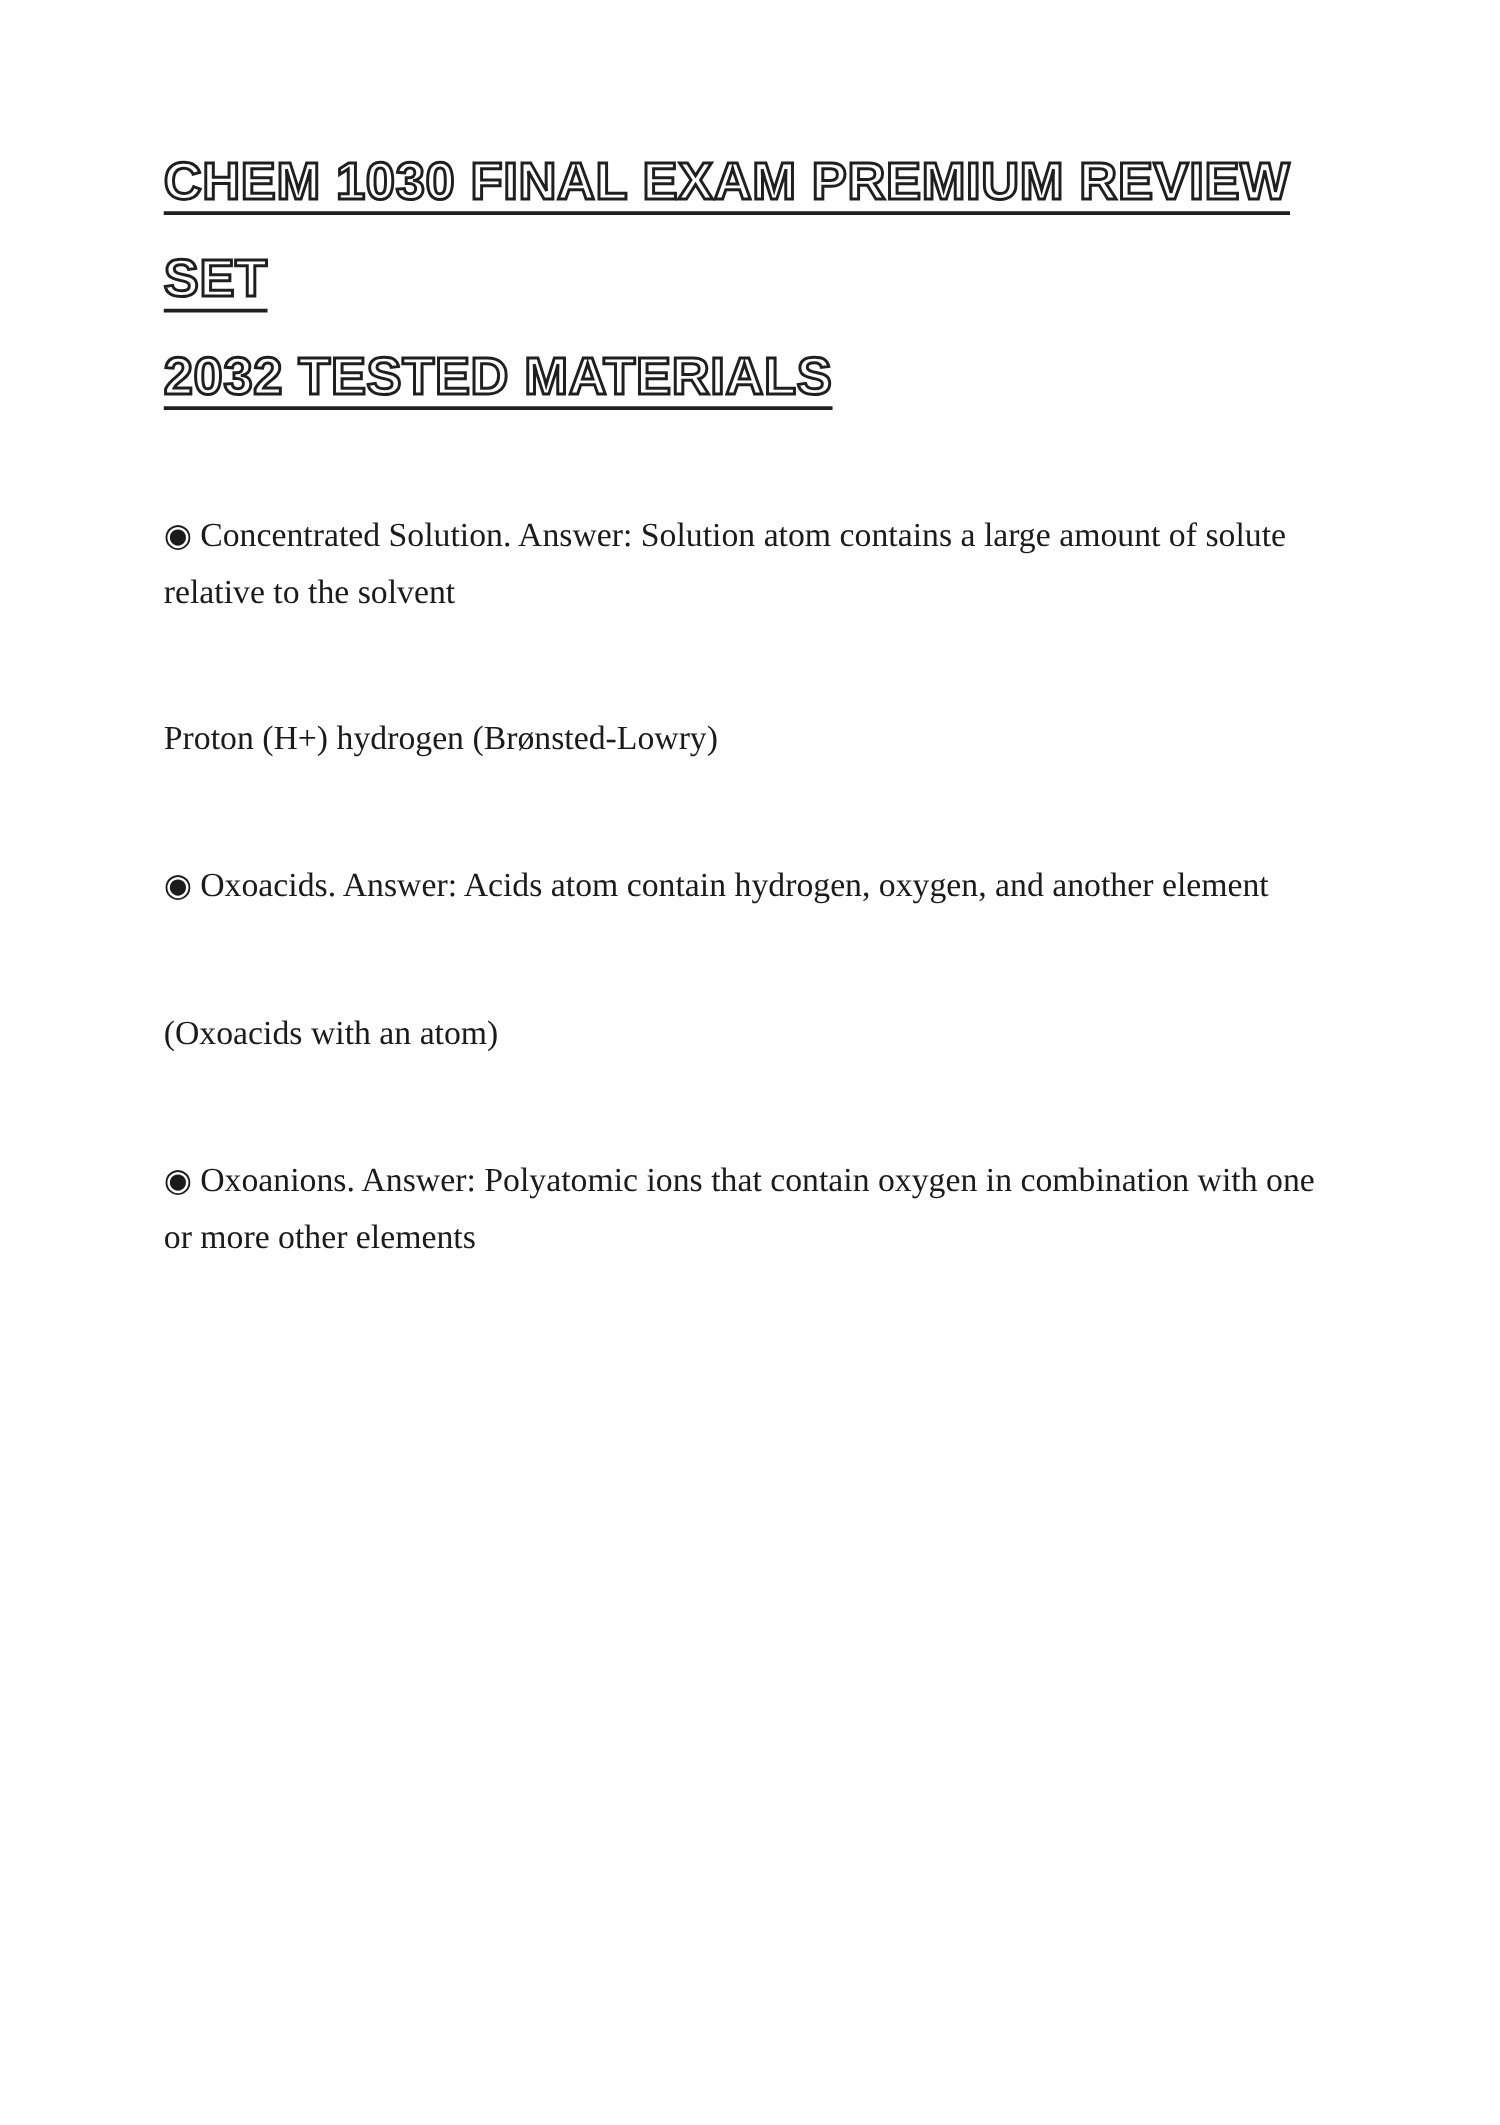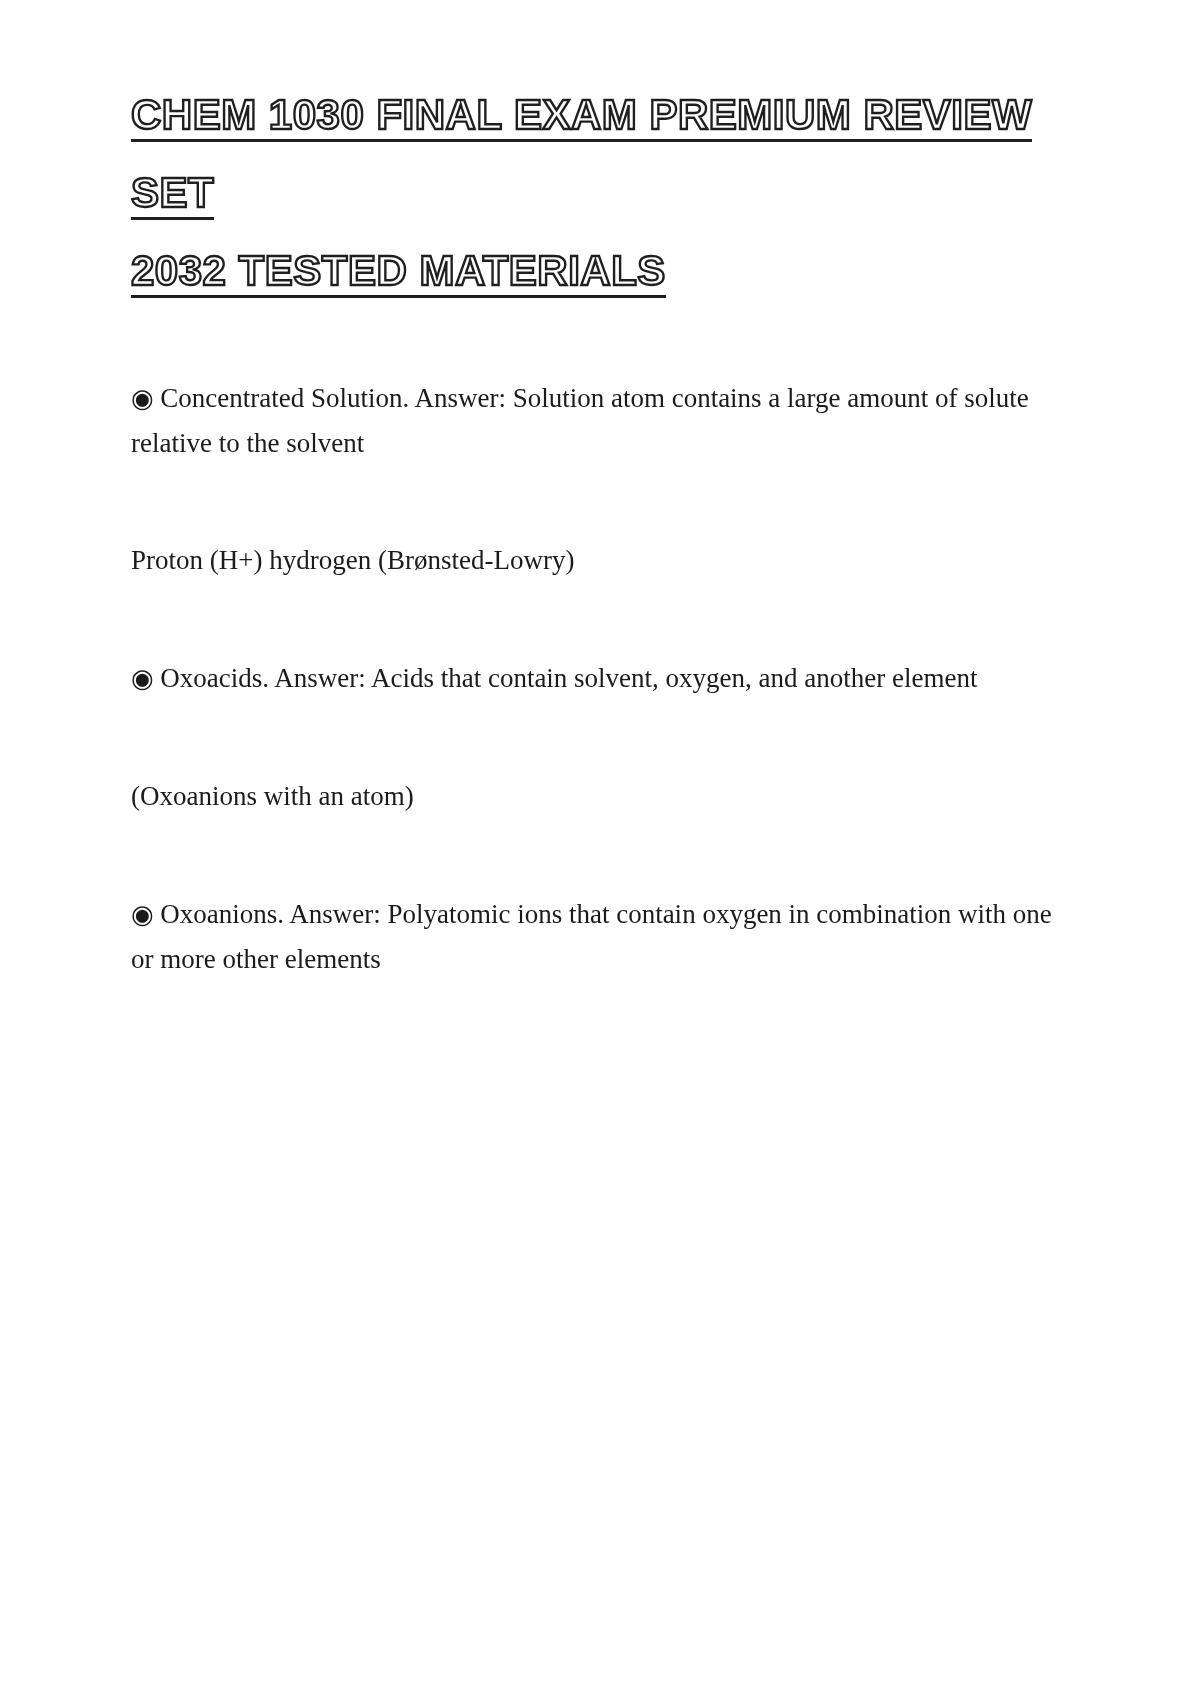--- a/index.html
+++ b/index.html
@@ -12,21 +12,21 @@
     height: 1700px;
     box-sizing: border-box;
     font-family: "Liberation Serif", "DejaVu Serif", serif;
     color: #1b1b1b;
     overflow: hidden;
   }
   .page {
     box-sizing: border-box;
     width: 1200px;
     height: 1408px;
-    padding: 76px 130px 0 131px;
+    padding: 106px 130px 0 131px;
     background: #ffffff;
   }
   .doc-title {
     font-family: "Liberation Sans", "DejaVu Sans", sans-serif;
     font-weight: 800;
     font-size: 42px;
     letter-spacing: 0.5px;
     line-height: 78px;
     margin: 0 0 66px 0;
     color: #ffffff;
@@ -59,19 +59,19 @@
     <span class="title-row"><span class="title-line">CHEM 1030 FINAL EXAM PREMIUM REVIEW SET</span></span>
     <span class="title-row"><span class="title-line">2032 TESTED MATERIALS</span></span>
   </h1>
 
   <p class="para"><span class="bullet">◉ </span><span>Concentrated Solution. Answer: Solution atom contains a large amount of solute relative to the solvent</span></p>
 
 
   <p class="para"><span class="bullet"></span><span>Proton (H+) hydrogen (Brønsted-Lowry)</span></p>
 
 
-  <p class="para"><span class="bullet">◉ </span><span>Oxoacids. Answer: Acids that contain solvent, oxygen, and another element</span></p>
+  <p class="para"><span class="bullet">◉ </span><span>Oxoacids. Answer: Acids atom contain hydrogen, oxygen, and another element</span></p>
 
-  <p class="para"><span class="bullet"></span><span>(Oxoanions with an atom)</span></p>
+  <p class="para"><span class="bullet"></span><span>(Oxoacids with an atom)</span></p>
 
   <p class="para"><span class="bullet">◉ </span><span>Oxoanions. Answer: Polyatomic ions that contain oxygen in combination with one or more other elements</span></p>
 
 </div>
 
 </body></html>

